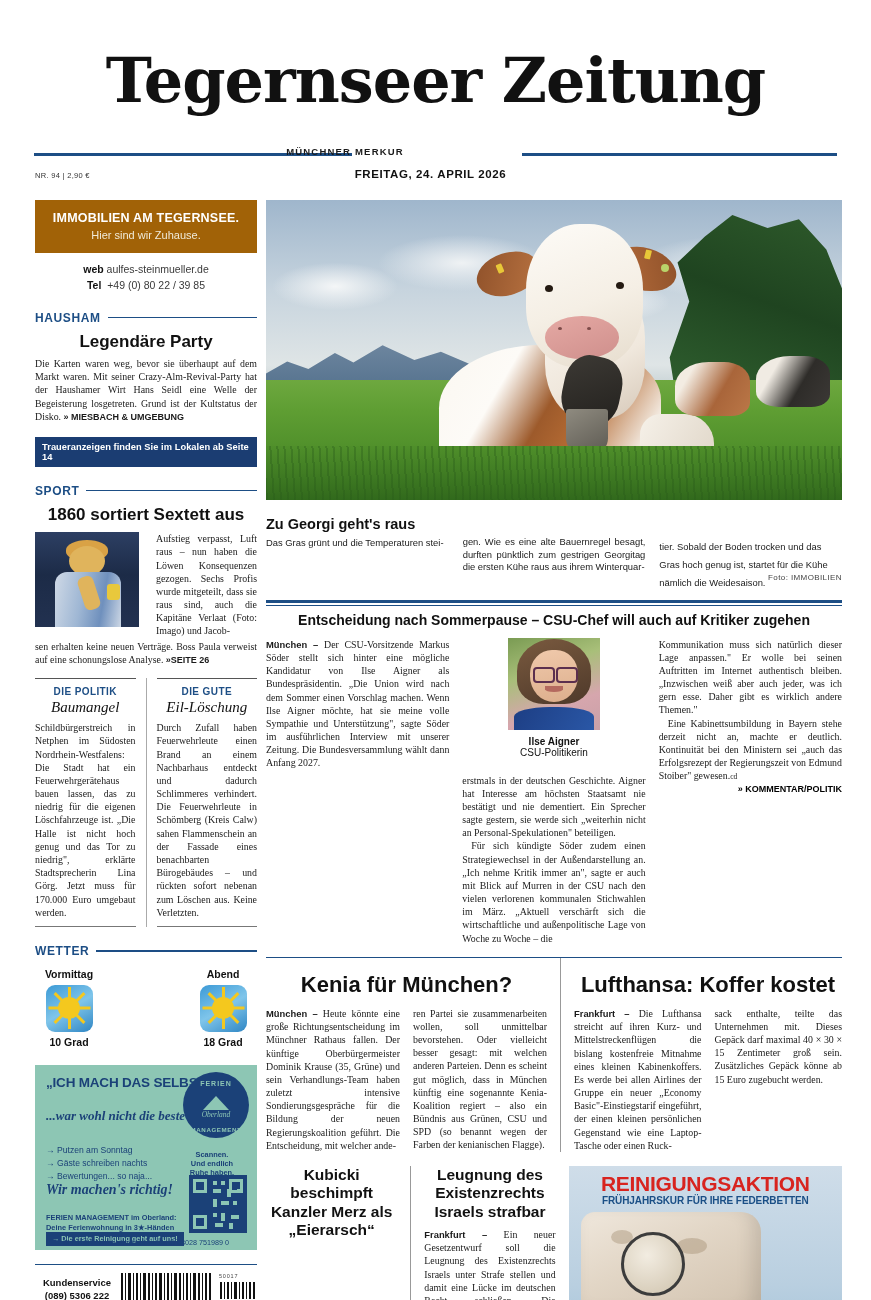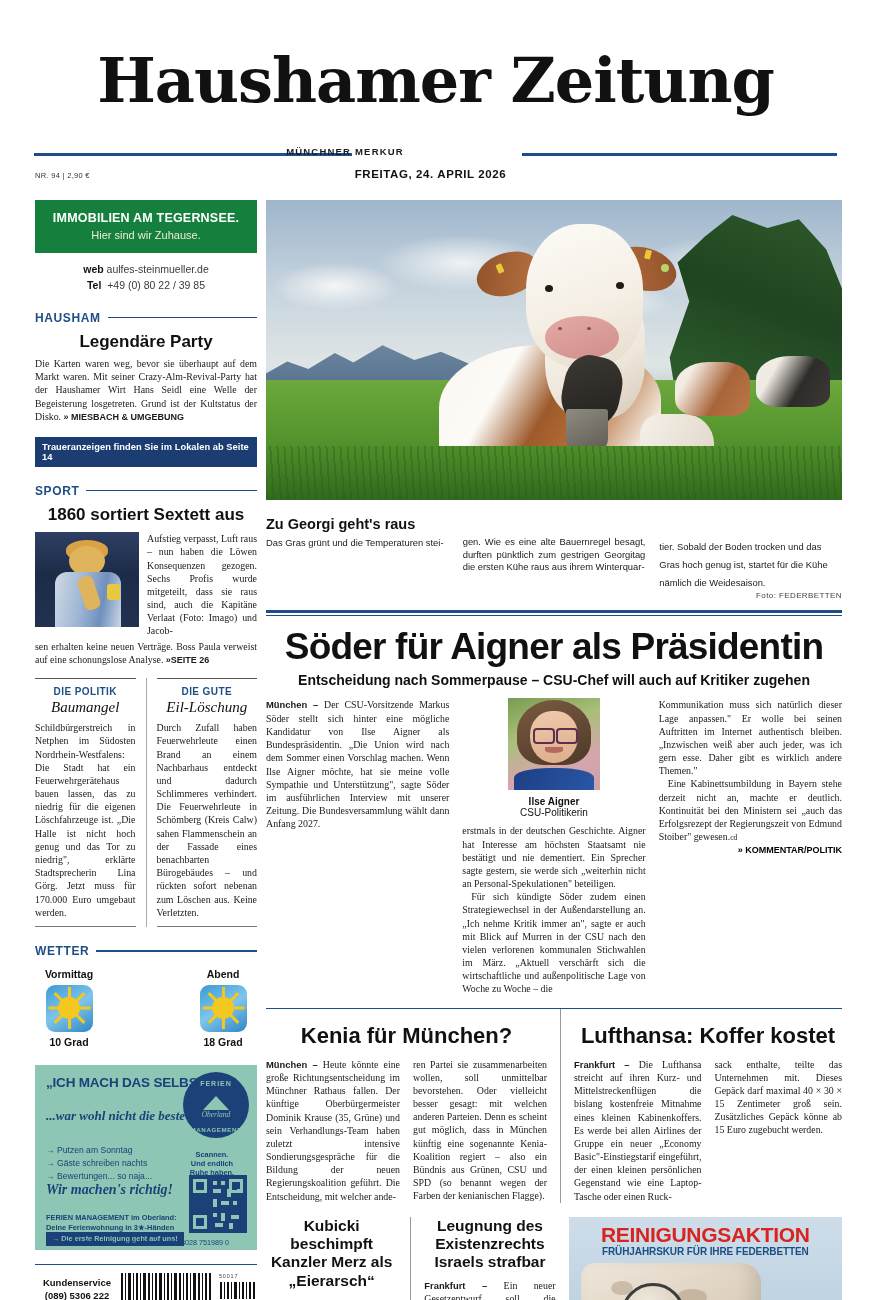--- a/index.html
+++ b/index.html
@@ -27,21 +27,21 @@
     font-size:11.5px;font-weight:bold;letter-spacing:.6px;color:#111;
   }
   .mh-issue{position:absolute;left:35px;top:171px;font-size:7.5px;color:#333;letter-spacing:.3px;}
 
   
   .col-left{position:absolute;left:35px;top:200px;width:222px;}
   .col-main{position:absolute;left:266px;top:200px;width:576px;}
 
   
   .ad-immo{width:222px;}
-  .ad-immo-bar{background:#15803d;color:#fff;padding:11px 8px 12px;text-align:center;}
+  .ad-immo-bar{background:#a16207;color:#fff;padding:11px 8px 12px;text-align:center;}
   .ad-immo-l1{font-size:12.5px;font-weight:bold;letter-spacing:.2px;}
   .ad-immo-l2{font-size:11px;margin-top:4px;color:#f0ead9;}
   .ad-immo-contact{text-align:center;margin-top:9px;font-size:10.5px;color:#3a3a3a;line-height:1.5;}
   .ad-immo-contact b{color:#111;}
 
   
   .sec-head{display:flex;align-items:center;gap:7px;margin-top:17px;}
   .sec-head .lbl{color:#1d4e85;font-size:12px;font-weight:bold;letter-spacing:.6px;white-space:nowrap;}
   .sec-head .ln{flex:1;height:1.5px;background:#1d4e85;}
   .sec-title{
@@ -52,21 +52,21 @@
     font-size:9.9px;line-height:1.33;color:#1a1a1a;text-align:justify;
     -webkit-hyphens:auto;hyphens:auto;
   }
   .ref{font-family:"Liberation Sans",sans-serif;font-weight:bold;font-size:9px;white-space:nowrap;}
 
   .trauer{
     margin-top:13px;background:#1b3d72;color:#fff;font-size:9.3px;font-weight:bold;
     padding:5px 7px;letter-spacing:.05px;
   }
 
-  .sport-flex{display:flex;gap:8px;margin-top:8px;}
+  .sport-flex{display:flex;gap:17px;margin-top:8px;}
   .sport-photo{
     width:104px;height:95px;flex:none;position:relative;overflow:hidden;background:#18233a;
   }
   .sport-photo .bg{position:absolute;inset:0;background:
      linear-gradient(180deg,#2d3f63 0%,#1c2b47 45%,#223150 100%);}
   .sp-head{position:absolute;left:34px;top:14px;width:36px;height:30px;border-radius:50%;
      background:#e0b45c;}
   .sp-hair{position:absolute;left:31px;top:8px;width:42px;height:20px;border-radius:50% 50% 40% 40%;
      background:#d9a245;}
   .sp-body{position:absolute;left:20px;top:40px;width:66px;height:58px;border-radius:12px 12px 0 0;
@@ -247,21 +247,21 @@
   .ab-arrow{position:absolute;left:112px;top:162px;width:0;height:0;}
 
   .bottom-flex{display:flex;gap:13px;margin-top:14px;}
 </style>
 </head>
 <body>
 
 <div class="page">
 
   <div class="masthead">
-    <div class="mh-title">Haushamer Zeitung</div>
+    <div class="mh-title">Tegernseer Zeitung</div>
     <div class="mh-rule-l"></div>
     <div class="mh-rule-r"></div>
     <div class="mh-merkur">MÜNCHNER MERKUR</div>
     <div class="mh-date">FREITAG, 24. APRIL 2026</div>
     <div class="mh-issue">NR. 94 | 2,90 €</div>
   </div>
 
   <div class="col-left">
 
     <div class="ad-immo">
@@ -488,48 +488,47 @@
     </div>
 
     <div class="cap-row">
       <div class="cap-c">
         <div class="cap-title">Zu Georgi geht's raus</div>
         <div class="cap-lead">Das Gras grünt und die Temperaturen stei-</div>
       </div>
       <div class="cap-c cap-body" style="padding-top:20px">gen. Wie es eine alte Bauernregel besagt, durften pünktlich zum gestrigen Georgitag die ersten Kühe raus aus ihrem Winterquar-</div>
       <div class="cap-c" style="padding-top:20px">
         <span class="cap-body">tier. Sobald der Boden trocken und das Gras hoch genug ist, startet für die Kühe nämlich die Weidesaison.</span>
-        <span class="photo-credit">Foto: FEDERBETTEN</span>
+        <span class="photo-credit">Foto: IMMOBILIEN</span>
       </div>
     </div>
 
     <div class="rule-thick"></div>
     <div class="rule-thin"></div>
 
-    <div class="lead-head">Söder für Aigner als Präsidentin</div>
     <div class="lead-sub">Entscheidung nach Sommerpause – CSU-Chef will auch auf Kritiker zugehen</div>
 
     <div class="art-cols">
       <div class="art-col">
         <div class="body-serif">
           <span class="dl">München – </span><span>Der CSU-Vorsitzende Markus Söder stellt sich hinter eine mögliche Kandidatur von Ilse Aigner als Bundespräsidentin. „Die Union wird nach dem Sommer einen Vorschlag machen. Wenn Ilse Aigner möchte, hat sie meine volle Sympathie und Unterstützung", sagte Söder im ausführlichen Interview mit unserer Zeitung. Die Bundesversammlung wählt dann Anfang 2027.</span>
         </div>
       </div>
       <div class="art-col">
         <div class="portrait">
           <div class="hair"></div>
             <div class="face"></div>
           <div class="glass-l"></div>
             <div class="glass-r"></div>
           <div class="mouth"></div>
             <div class="shirt"></div>
         </div>
         <div class="p-name">Ilse Aigner</div>
         <div class="p-role">CSU-Politikerin</div>
-        <div class="body-serif" style="margin-top:6px">erstmals in der deutschen Geschichte. Aigner hat Interesse am höchsten Staatsamt nie bestätigt und nie dementiert. Ein Sprecher sagte gestern, sie werde sich „weiterhin nicht an Personal-Spekulationen" beteiligen.</div>
+        <div class="body-serif" style="margin-top:16px">erstmals in der deutschen Geschichte. Aigner hat Interesse am höchsten Staatsamt nie bestätigt und nie dementiert. Ein Sprecher sagte gestern, sie werde sich „weiterhin nicht an Personal-Spekulationen" beteiligen.</div>
         <div class="body-serif" style="text-indent:9px">Für sich kündigte Söder zudem einen Strategiewechsel in der Außendarstellung an. „Ich nehme Kritik immer an", sagte er auch mit Blick auf Murren in der CSU nach den vielen verlorenen kommunalen Stichwahlen im März. „Aktuell verschärft sich die wirtschaftliche und außenpolitische Lage von Woche zu Woche – die</div>
       </div>
       <div class="art-col">
         <div class="body-serif">Kommunikation muss sich natürlich dieser Lage anpassen." Er wolle bei seinen Auftritten im Internet authentisch bleiben. „Inzwischen weiß aber auch jeder, was ich gern esse. Daher gibt es wirklich andere Themen."</div>
         <div class="body-serif" style="text-indent:9px">
           <span>Eine Kabinettsumbildung in Bayern stehe derzeit nicht an, machte er deutlich. Kontinuität bei den Ministern sei „auch das Erfolgsrezept der Regierungszeit von Edmund Stoiber" gewesen.</span><span class="tiny-sig">cd</span>
         </div>
         <div class="ref ref-r">» KOMMENTAR/POLITIK</div>
       </div>
     </div>

